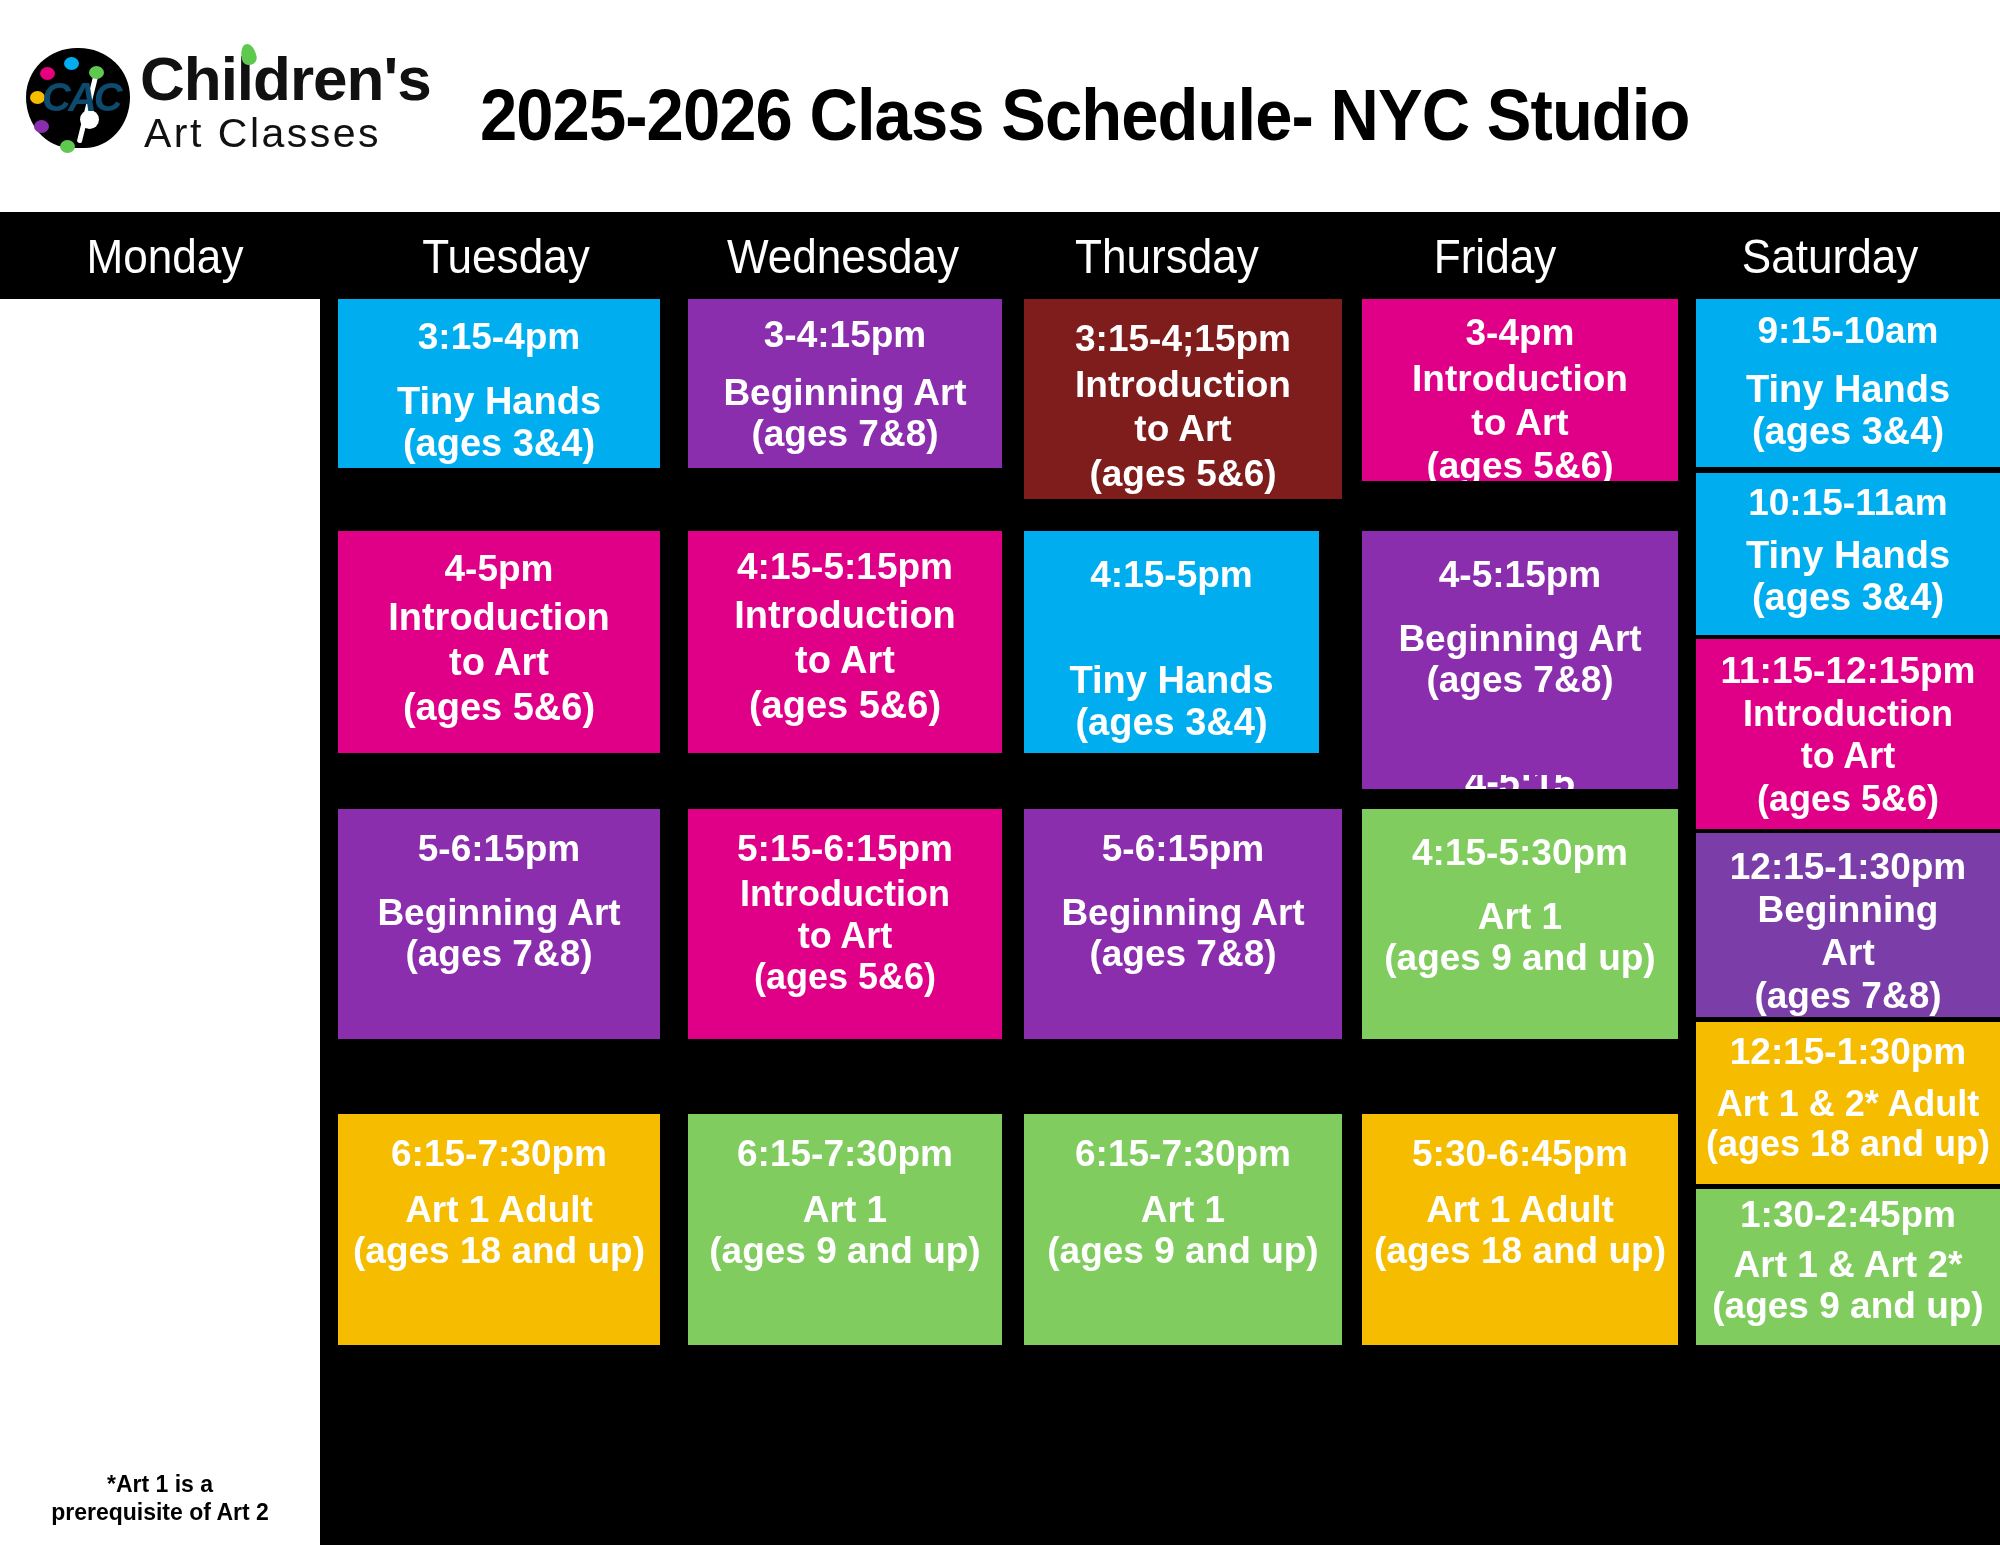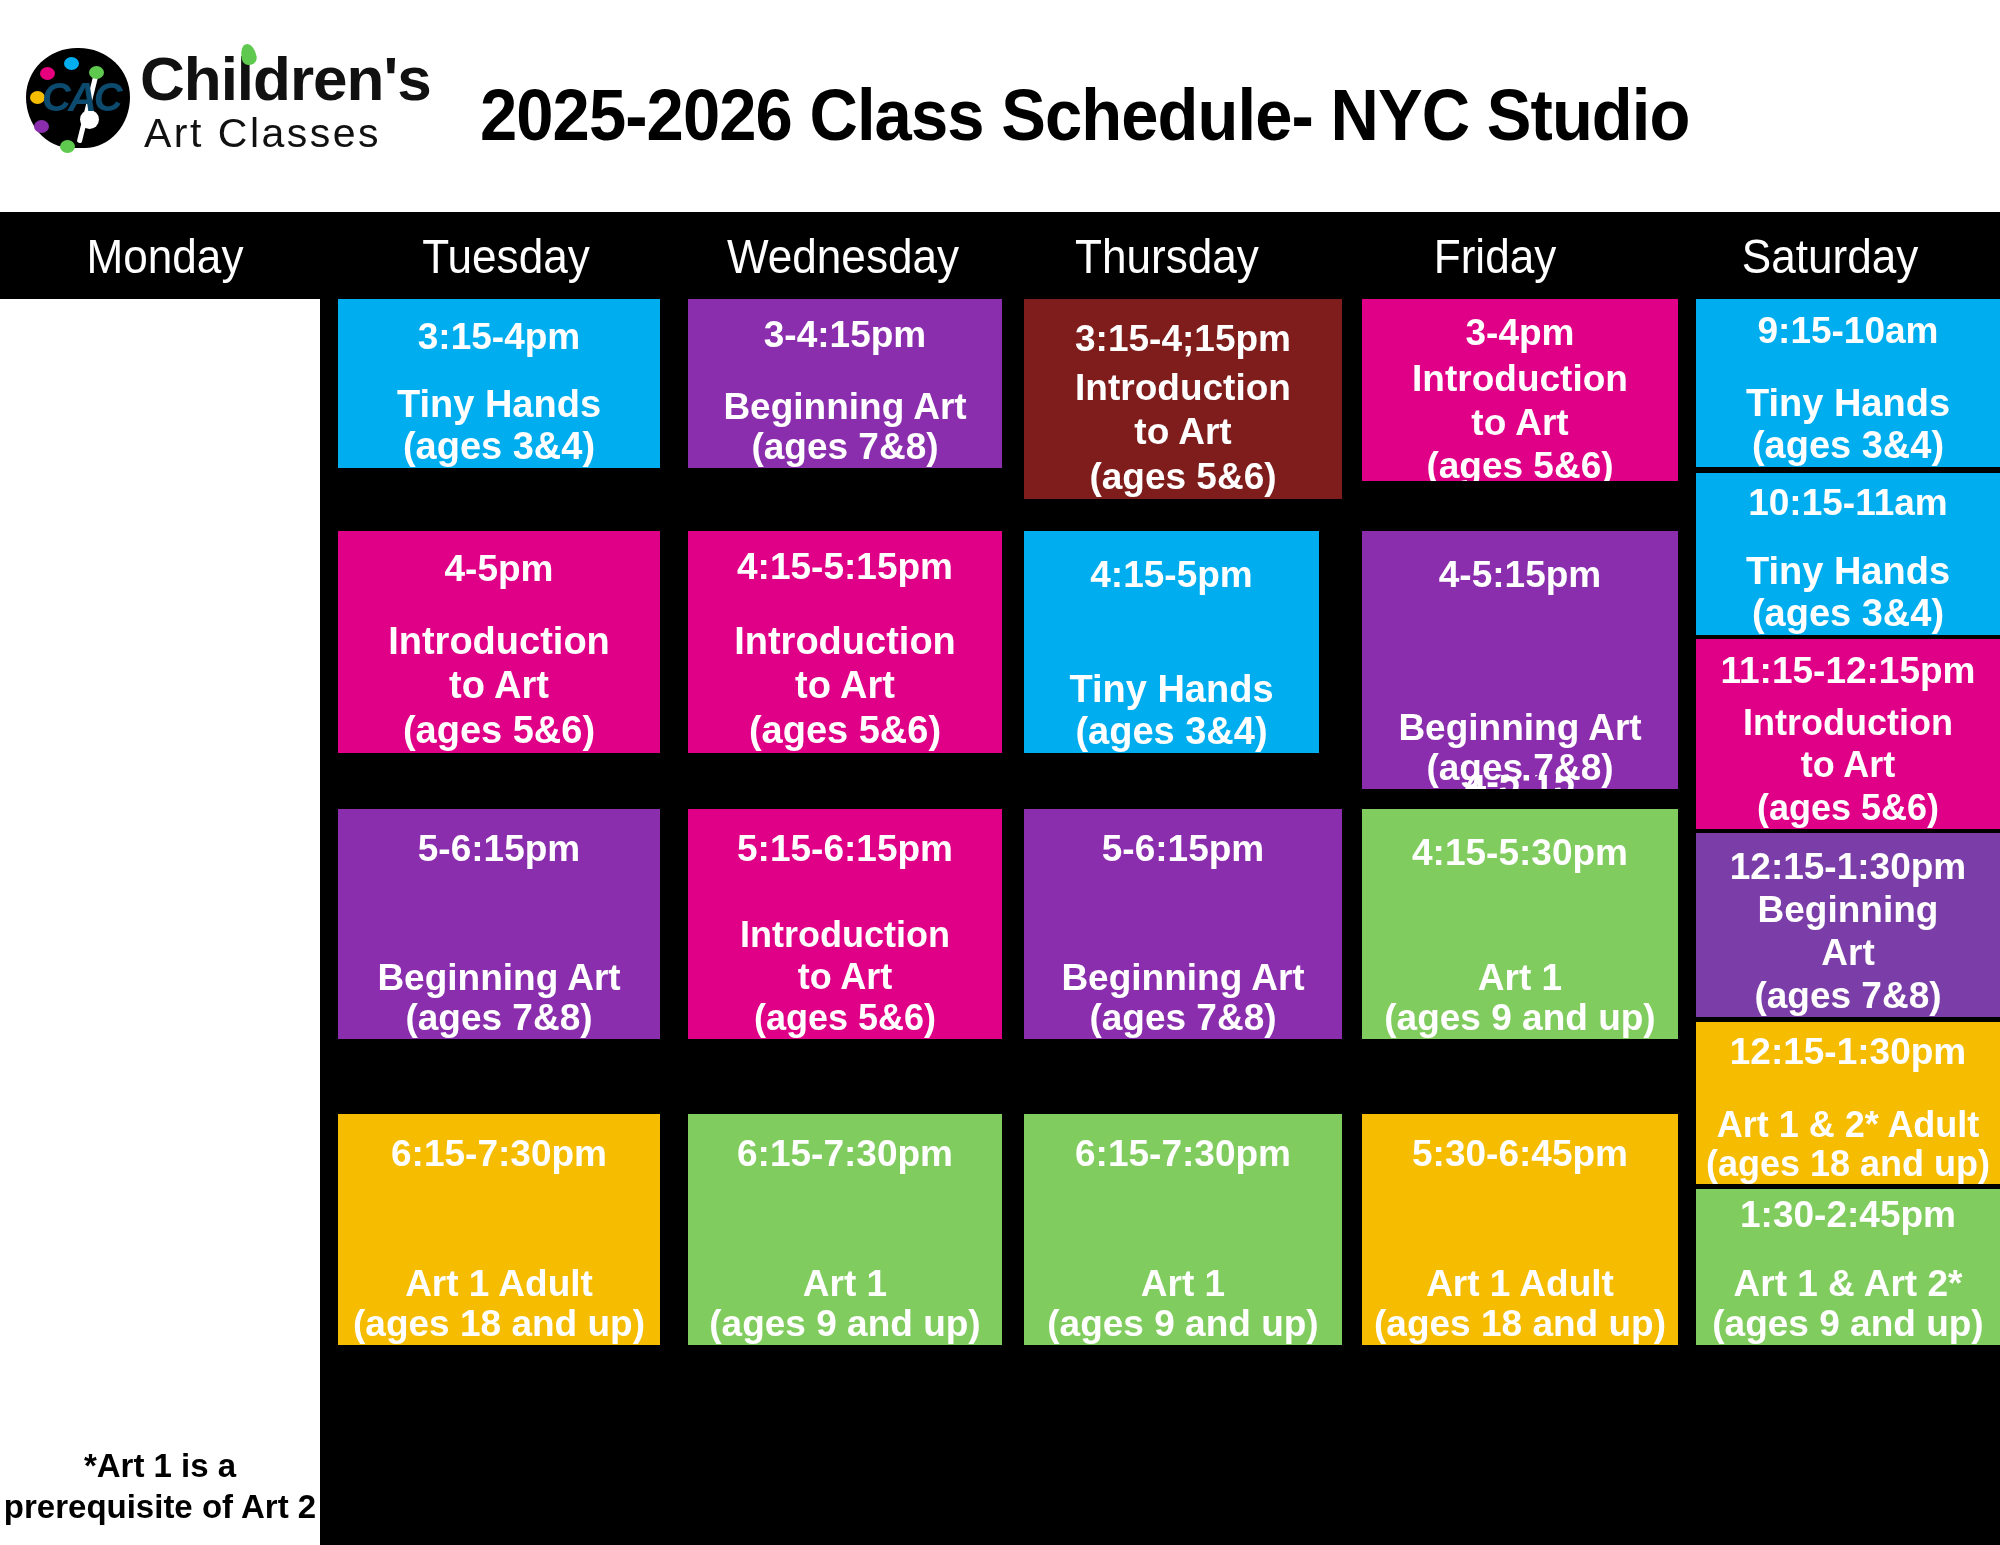--- a/index.html
+++ b/index.html
@@ -164,21 +164,21 @@
   }
   .col.monday { background: #ffffff; }
 
   .cell {
     position: absolute;
     box-sizing: border-box;
     color: #ffffff;
     display: flex;
     flex-direction: column;
     align-items: center;
-    justify-content: space-between;
+    justify-content: flex-start;
     text-align: center;
     overflow: hidden;
     font-family: "Liberation Sans", sans-serif;
   }
   .cell .time {
     font-weight: bold;
     line-height: 1.08;
   }
   .cell .cls {
     font-weight: bold;
@@ -188,21 +188,21 @@
 
   .note {
     position: absolute;
     bottom: 18px;
     left: 0;
     width: 100%;
     text-align: center;
     color: #000000;
     font-family: "Liberation Sans", sans-serif;
     font-weight: bold;
-    font-size: 33px;
+    font-size: 23px;
     line-height: 1.25;
   }
   .note span { display: block; }
 
   .ghost {
     position: absolute;
     color: #ffffff;
     font-family: "Liberation Sans", sans-serif;
     font-weight: bold;
     font-size: 38px;

